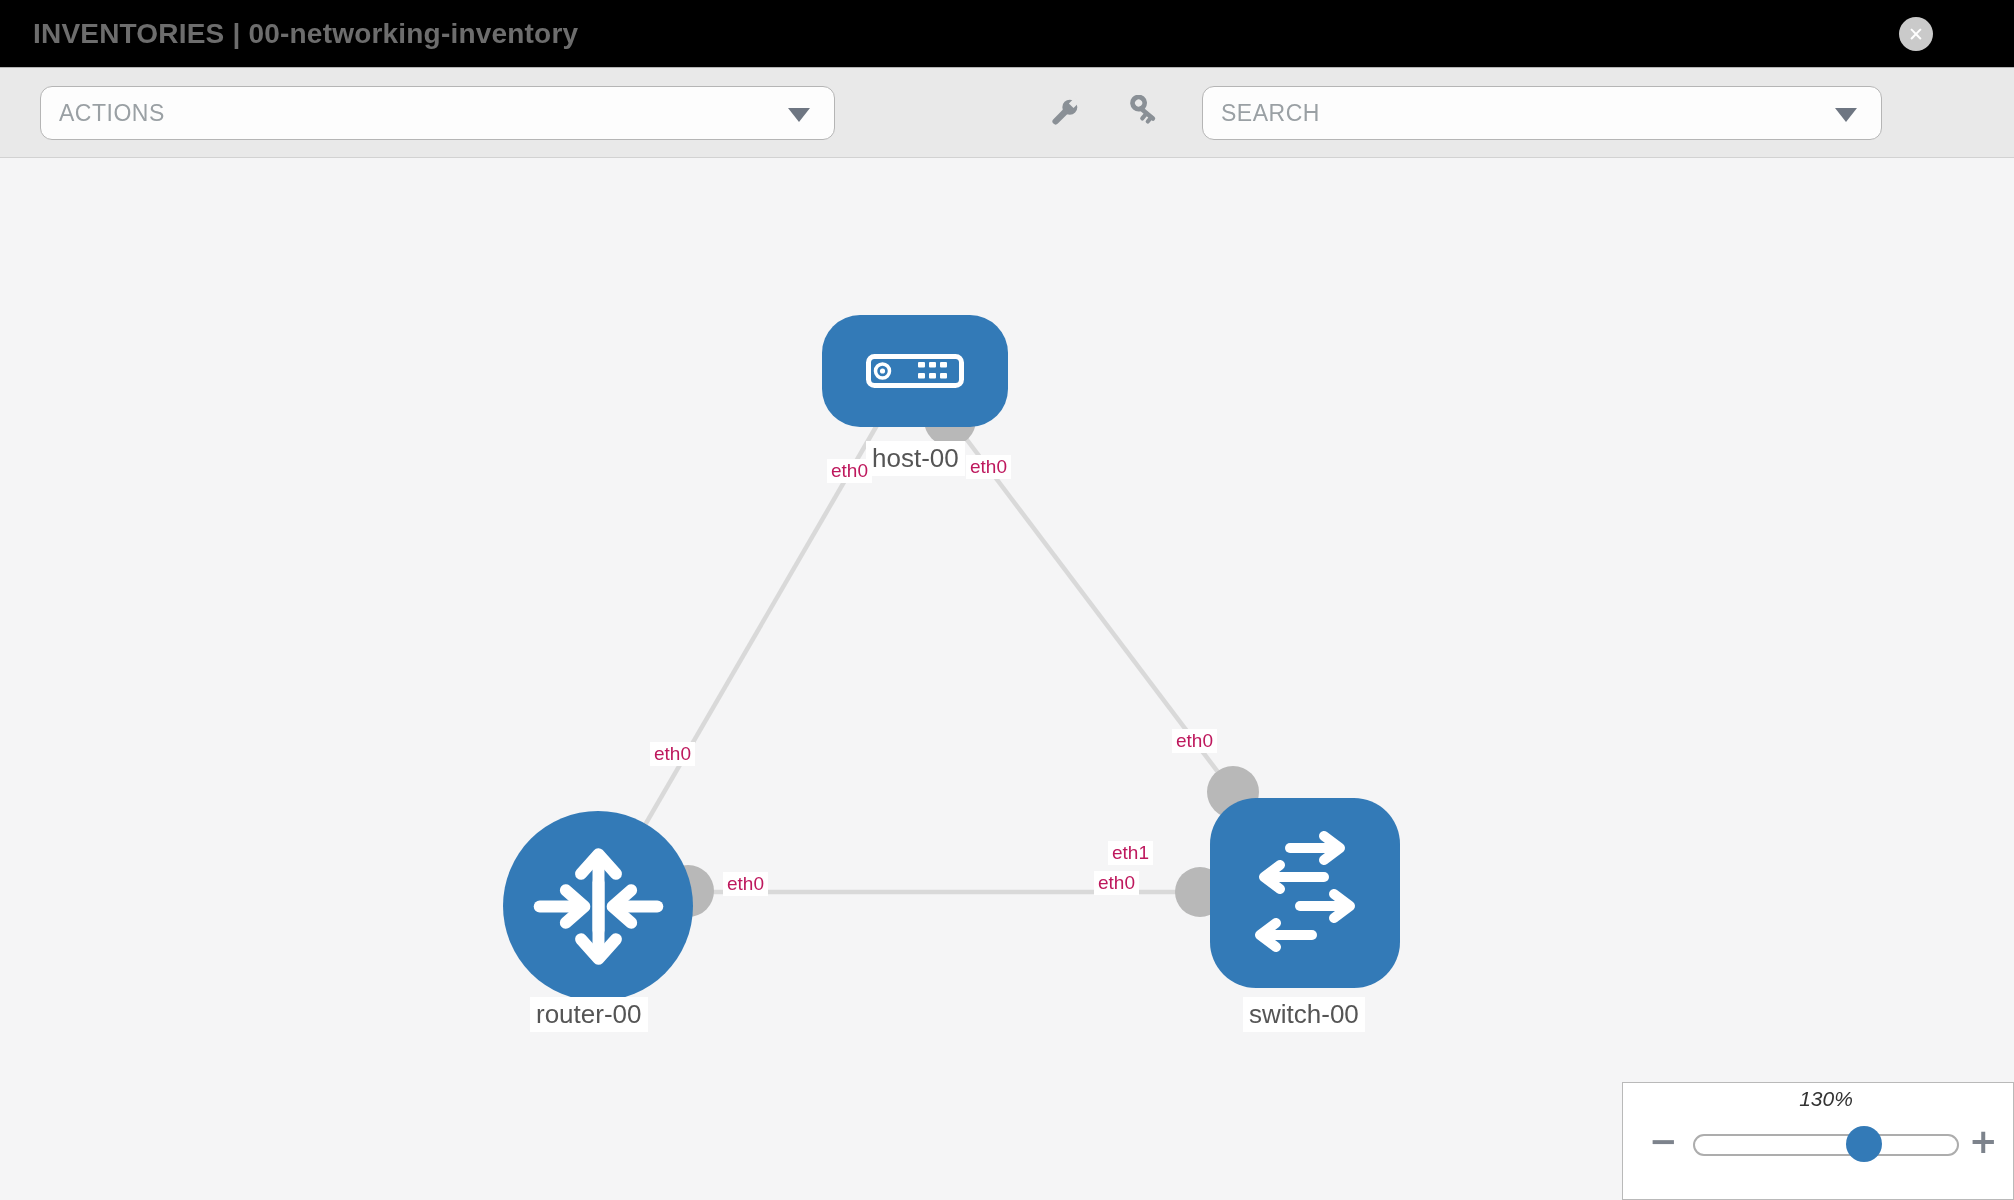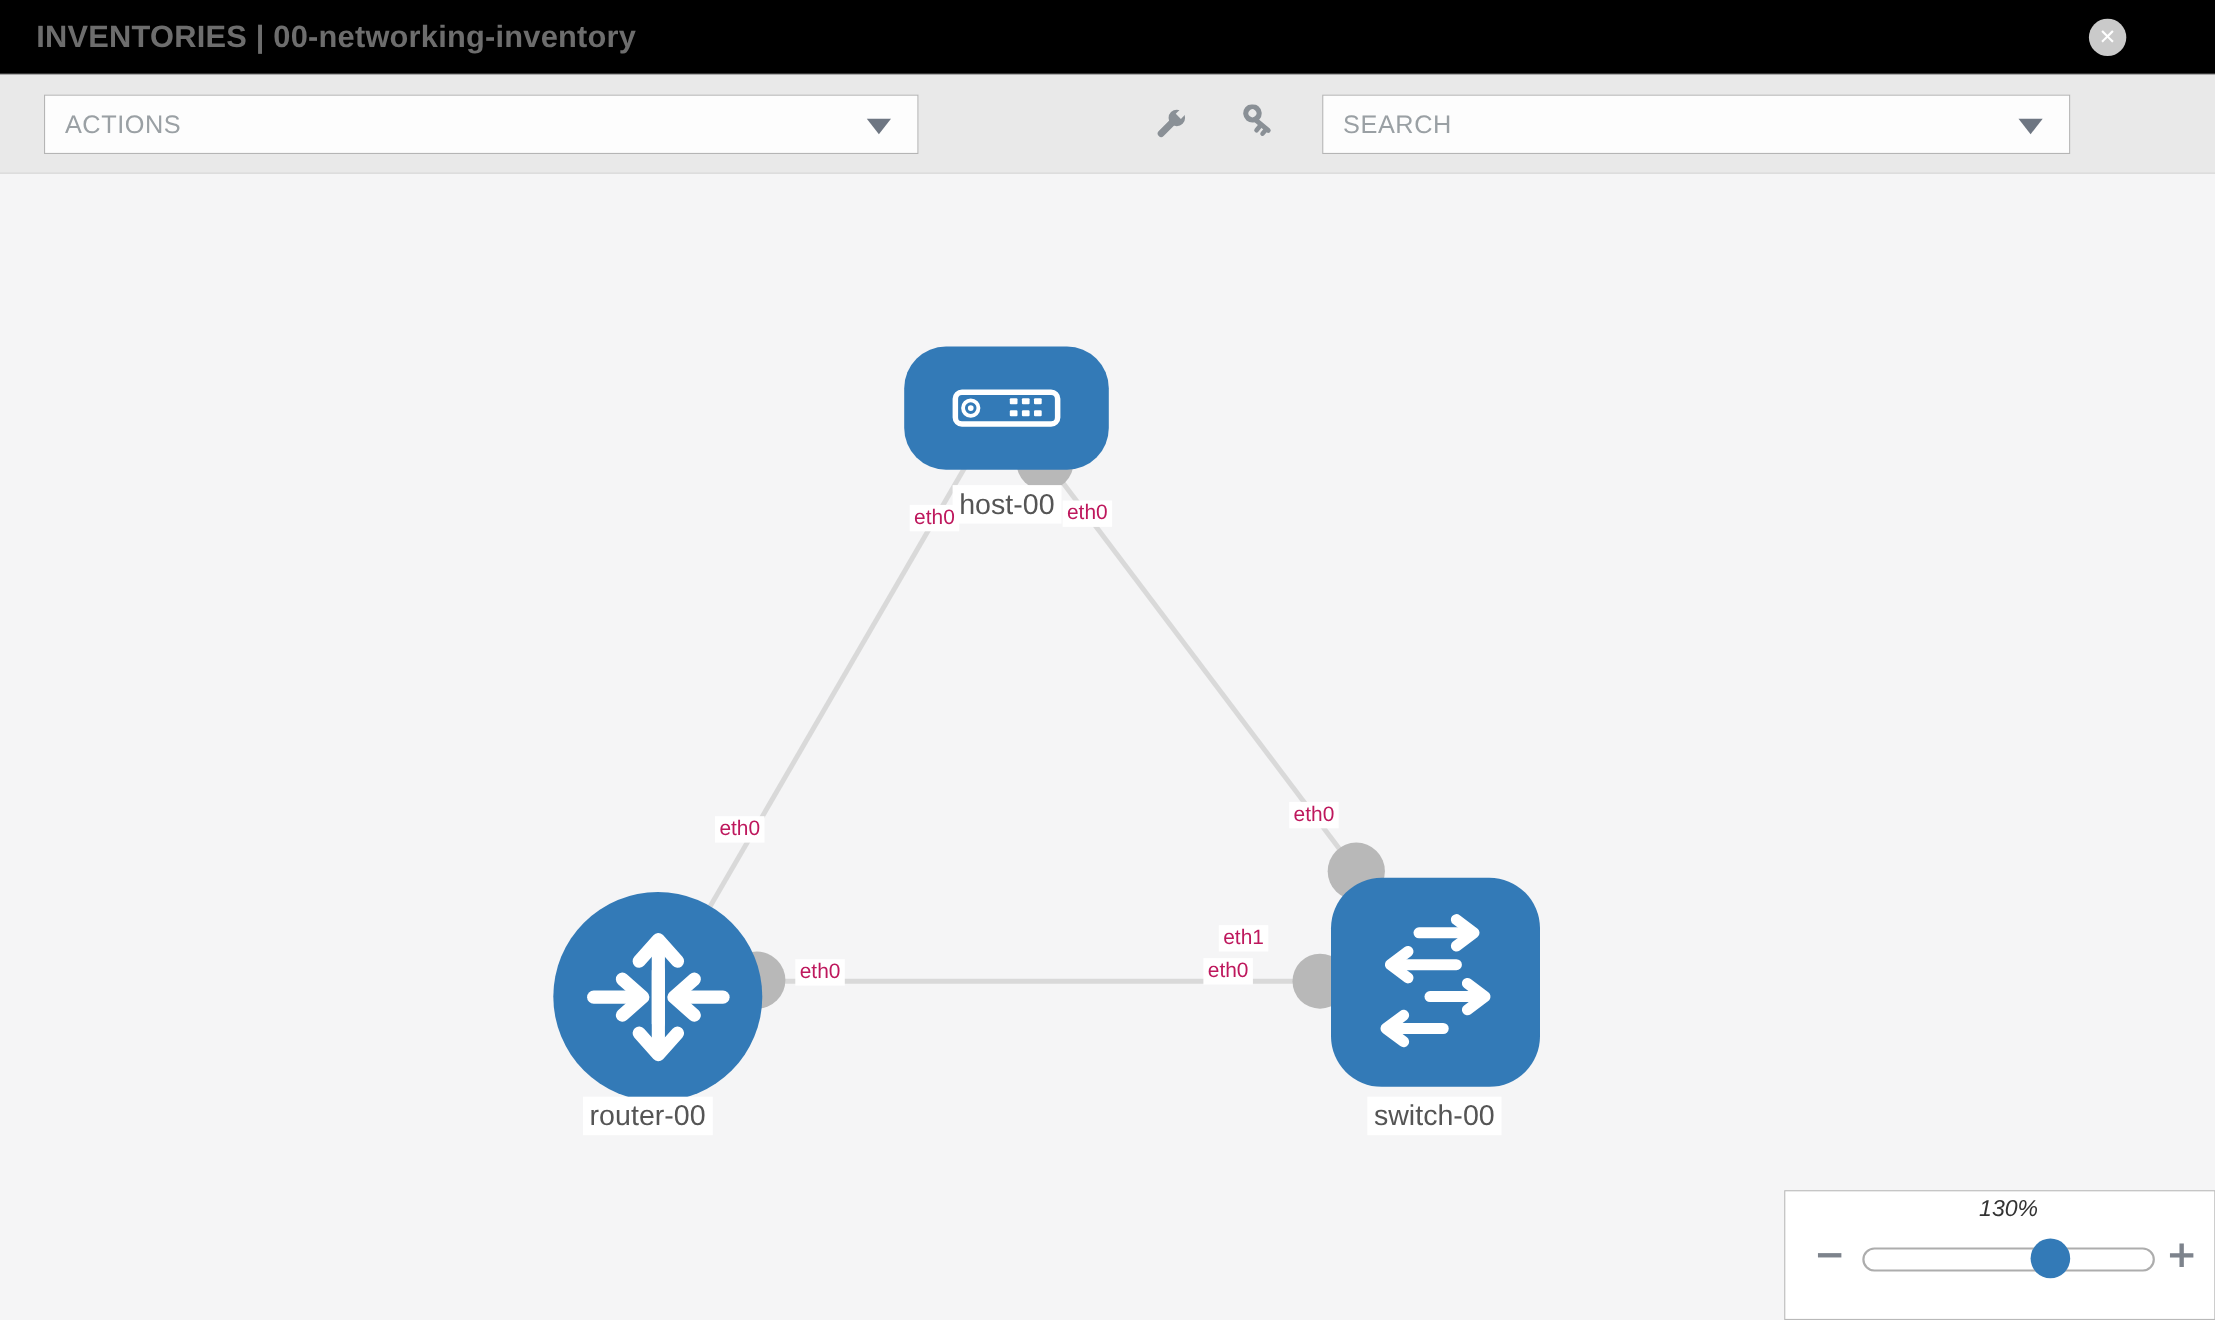--- a/index.html
+++ b/index.html
@@ -14,21 +14,21 @@
   .close-btn { position:absolute; left:1899px; top:17px; width:34px; height:34px;
                border-radius:50%; background:#cacaca; cursor:pointer;
                display:flex; align-items:center; justify-content:center; }
   .close-btn span { color:#fff; font-size:19px; font-weight:700;
                     font-family:"DejaVu Sans",sans-serif; line-height:1; }
 
   
   .tbar { position:relative; width:2014px; height:90px; background:#e9e9e9;
           border-bottom:1px solid #d2d2d2; }
   .fake-select { position:absolute; top:18px; height:54px; background:#fdfdfd;
-                 border:1px solid #b5b5b5; border-radius:0; cursor:pointer; }
+                 border:1px solid #b5b5b5; border-radius:12px; cursor:pointer; }
   .fake-select .ph { position:absolute; left:18px; top:0; line-height:52px;
                      font-size:23px; color:#9aa0a4; letter-spacing:.5px; }
   .caret { position:absolute; right:24px; top:21px; width:0; height:0;
            border-left:11px solid transparent; border-right:11px solid transparent;
            border-top:14px solid #6e7682; }
   .sel-actions { left:40px; width:795px; }
   .sel-search  { left:1202px; width:680px; }
   .tool-ico { position:absolute; top:27px; width:36px; height:36px; cursor:pointer; }
   .ico-wrench { left:1046px; }
   .ico-key    { left:1122px; }

